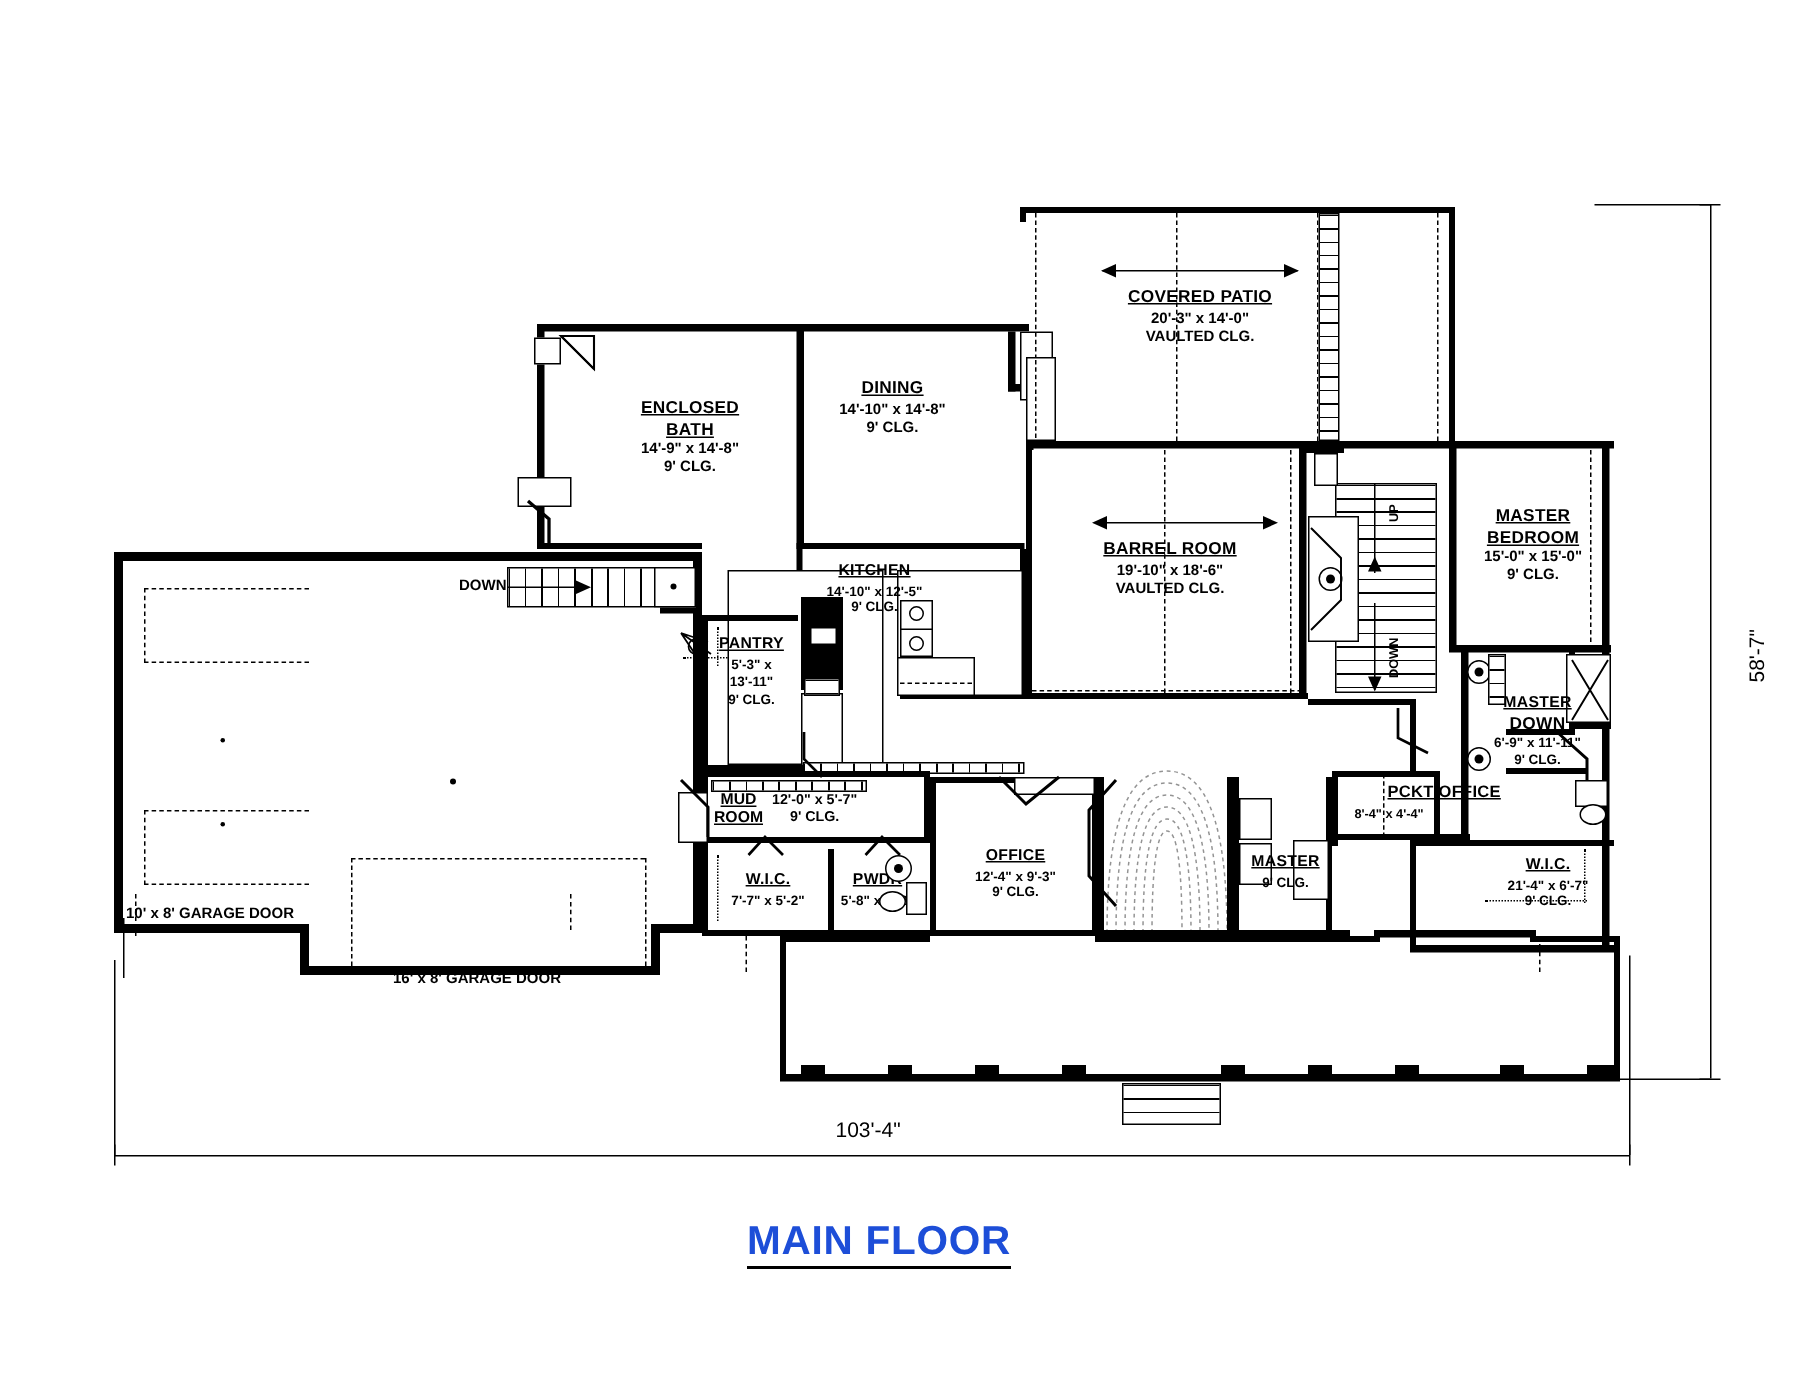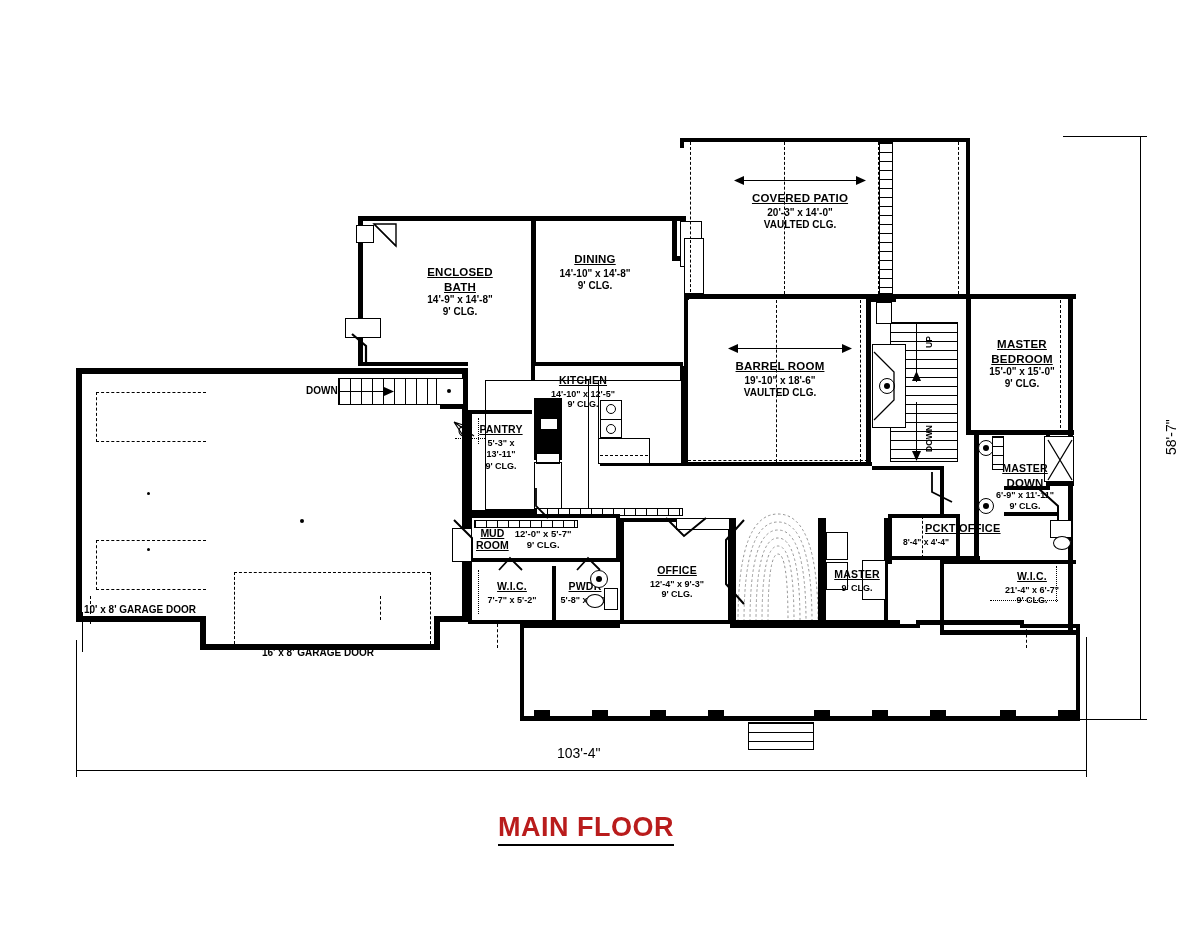--- a/index.html
+++ b/index.html
@@ -36,21 +36,21 @@
   .rot90  { transform:rotate(-90deg); transform-origin:left top; }
 
   
   .dimline { position:absolute; background:#000; height:1px; }
   .dimvert { position:absolute; background:#000; width:1px; }
   .dimtext { position:absolute; font-size:14px; color:#000; white-space:nowrap; }
   .dimtext-v { position:absolute; font-size:14px; color:#000; white-space:nowrap;
                transform:rotate(-90deg); transform-origin:left top; }
 
   .title { position:absolute; font-size:27px; font-weight:bold; letter-spacing:.5px;
-           color:#b91c1c; border-bottom:2.5px solid #000; padding-bottom:1px; }
+           color:#1d4ed8; border-bottom:2.5px solid #000; padding-bottom:1px; }
 
   
   .box-out { position:absolute; border:1.6px solid #000; background:#fff; box-sizing:border-box; }
   .box-thin{ position:absolute; border:1px solid #000; background:#fff; box-sizing:border-box; }
   .circle  { position:absolute; border:1.6px solid #000; border-radius:50%; background:#fff; box-sizing:border-box; }
   .blk     { position:absolute; background:#000; }
 
   
   .stair-h { position:absolute; box-sizing:border-box; border:1.6px solid #000; background:#fff;
              background-image:repeating-linear-gradient(to right, #000 0 1px, transparent 1px 11px); }

